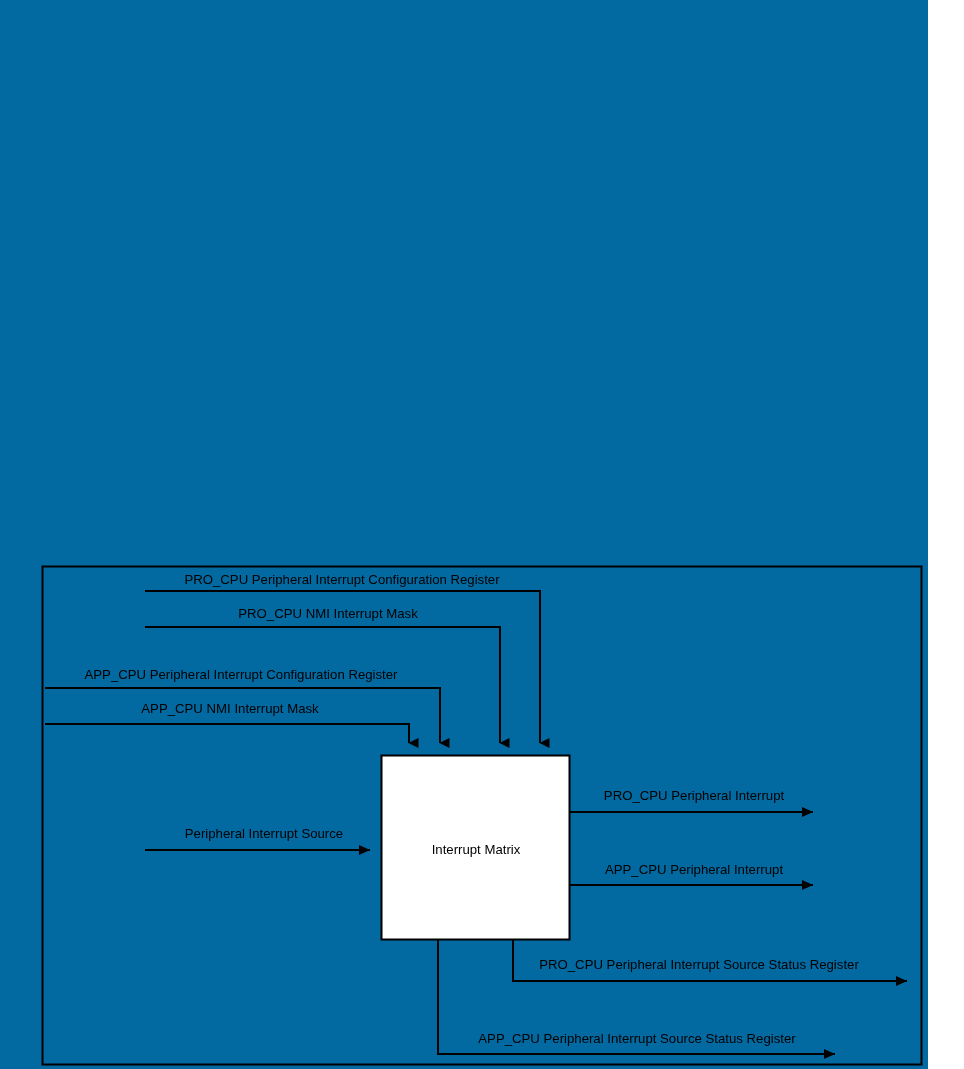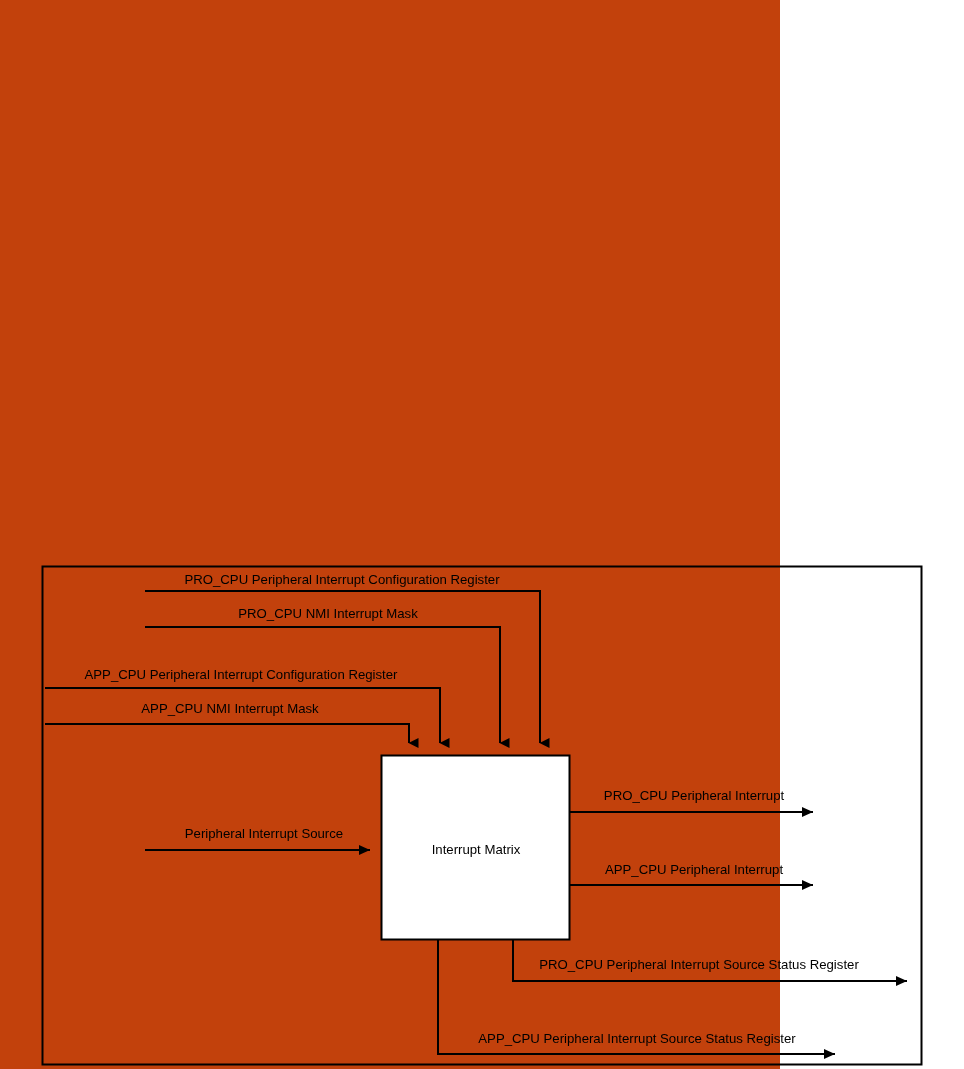--- a/index.html
+++ b/index.html
@@ -9,23 +9,23 @@
     background: #ffffff;
   }
   body {
     width: 964px;
     height: 1069px;
     font-family: "Liberation Sans", sans-serif;
     overflow: hidden;
   }
   #page {
     position: relative;
-    width: 780px;
+    width: 928px;
     height: 1069px;
-    background: #c2410c;
+    background: #0369a1;
   }
   #diagram-svg {
     position: absolute;
     left: 0;
     top: 0;
     width: 964px;
     height: 1069px;
     display: block;
   }
   .diag-label {

